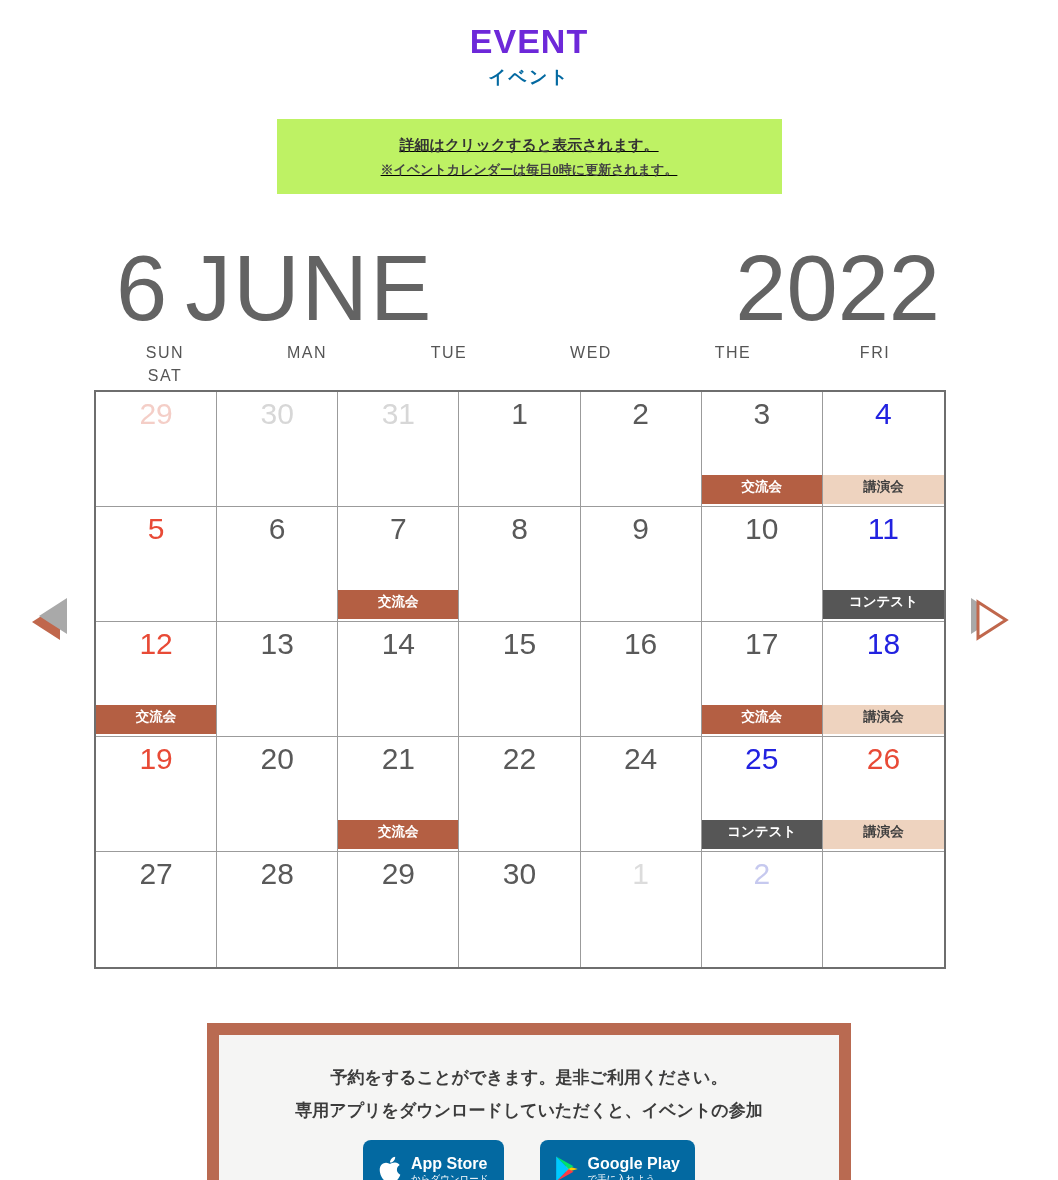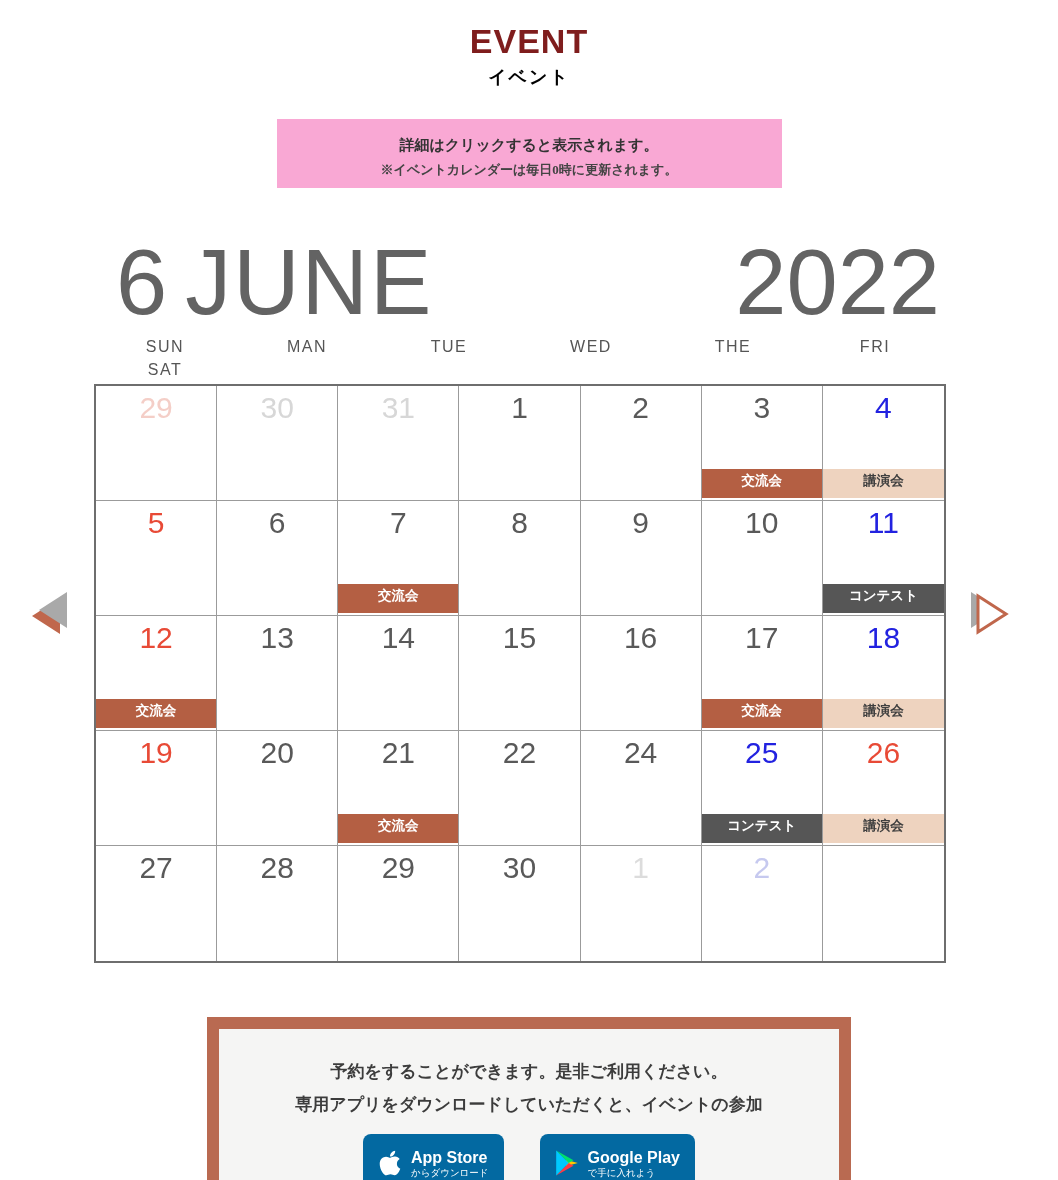--- a/index.html
+++ b/index.html
@@ -4,31 +4,32 @@
 <style>
   html,body{margin:0;padding:0;background:#ffffff;}
   body{
     width:1058px;height:1180px;position:relative;overflow:hidden;
     font-family:"Liberation Sans","DejaVu Sans",sans-serif;
     -webkit-font-smoothing:antialiased;
   }
   
   .hdr{text-align:center;padding-top:22px;}
   .hdr h1{
-    margin:0;font-size:34px;font-weight:600;letter-spacing:1px;color:#7f1d1d;
+    margin:0;font-size:34px;font-weight:600;letter-spacing:1px;color:#6d28d9;
   }
   .hdr .sub{
-    margin-top:4px;font-size:18px;font-weight:700;color:#000000;
+    margin-top:4px;font-size:18px;font-weight:700;color:#0369a1;
     font-family:"Liberation Serif","DejaVu Serif",serif;letter-spacing:2px;
   }
   
   .notice{
-    width:505px;margin:30px auto 0;background:#f9a8d4;
-    text-align:center;padding:17px 0 9px;
+    width:505px;margin:30px auto 0;background:#bef264;
+    text-align:center;padding:17px 0 15px;
     font-family:"Liberation Serif","DejaVu Serif",serif;
+    text-decoration:underline;
   }
   .notice .n1{margin:0;font-size:15px;font-weight:700;color:#333;}
   .notice .n2{margin:6px 0 0;font-size:13px;font-weight:600;color:#444;text-align:center;}
   
   .cal-wrap{width:852px;margin:48px 0 0 94px;position:relative;}
   .month-row{
     display:flex;justify-content:space-between;align-items:flex-end;
     padding:0 6px 0 22px;
   }
   .month-left{display:flex;align-items:flex-end;color:#636363;}

